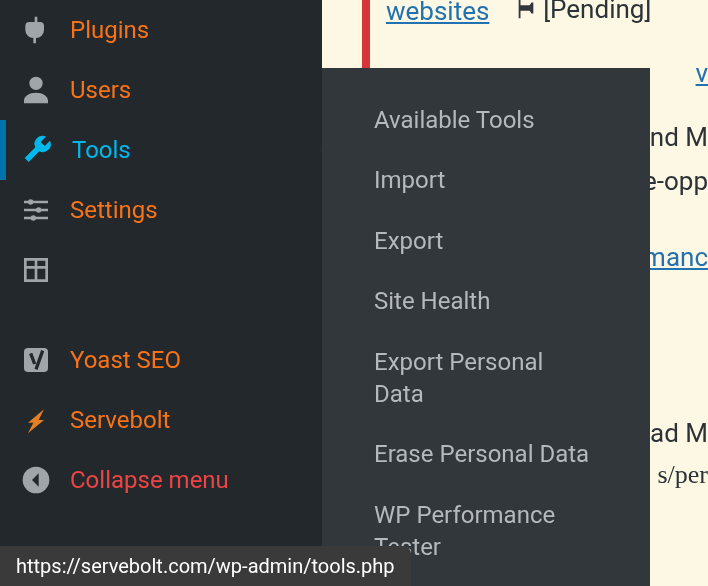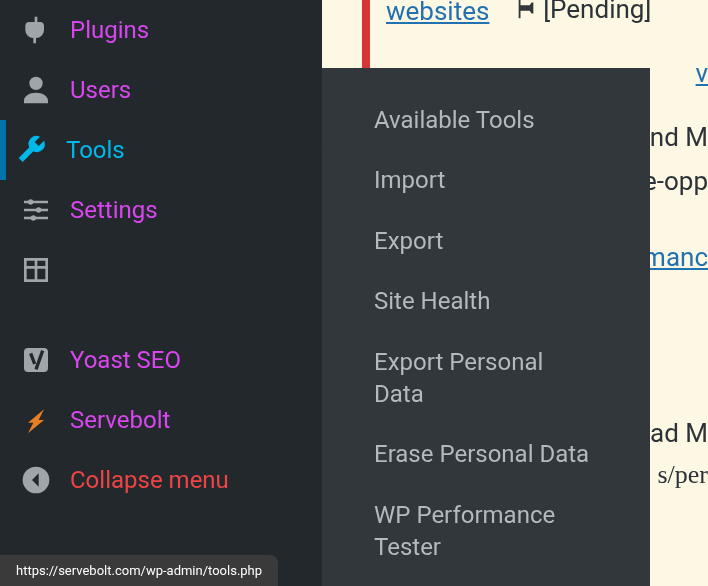--- a/index.html
+++ b/index.html
@@ -17,29 +17,29 @@
       top: 0;
       width: 322px;
       height: 100%;
       background: #23282d;
       z-index: 10;
     }
     .menu-item {
       display: flex;
       align-items: center;
       padding: 14px 20px;
-      color: #d946ef;
+      color: #f97316;
       font-size: 24px;
       cursor: pointer;
       position: relative;
     }
     .menu-item.active-parent {
       color: #00b9eb;
       border-left: 6px solid #0073aa;
-      padding-left: 10px;
+      padding-left: 16px;
     }
     .menu-item .icon {
       width: 32px;
       height: 32px;
       margin-right: 18px;
       display: flex;
       align-items: center;
       justify-content: center;
       flex-shrink: 0;
     }
@@ -104,21 +104,21 @@
       white-space: nowrap;
     }
     .content-line a { color: #2271b1; text-decoration: underline; }
     .pending-flag { display: inline-flex; align-items: center; gap: 6px; }
     .status-bar {
       position: absolute;
       left: 0;
       bottom: 0;
       background: #3a3a3a;
       color: #fff;
-      font-size: 13px;
+      font-size: 20px;
       padding: 8px 16px;
       border-top-right-radius: 8px;
       z-index: 30;
     }
     svg { width: 100%; height: 100%; }
   </style>
 </head>
 <body>
 
 <div class="content">

